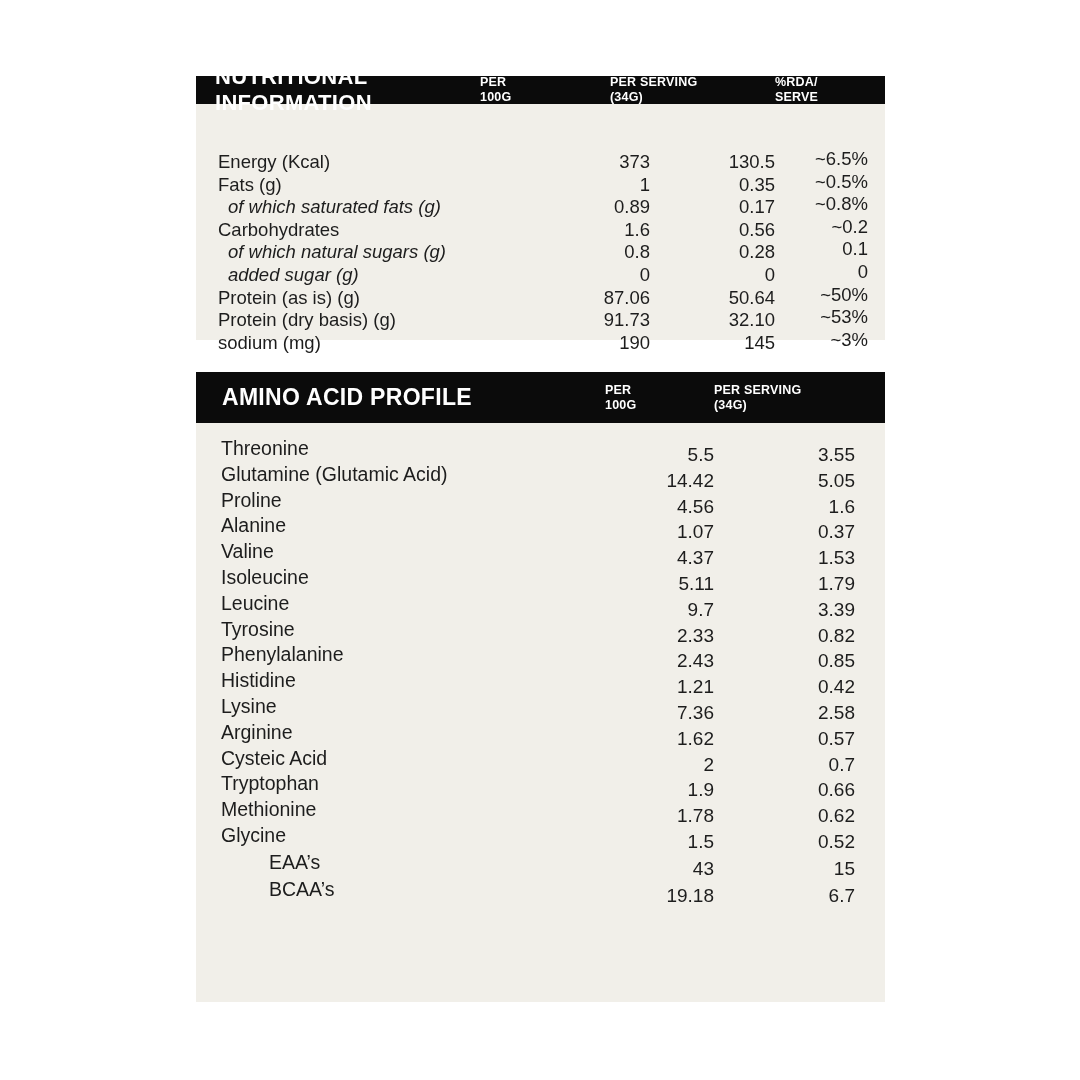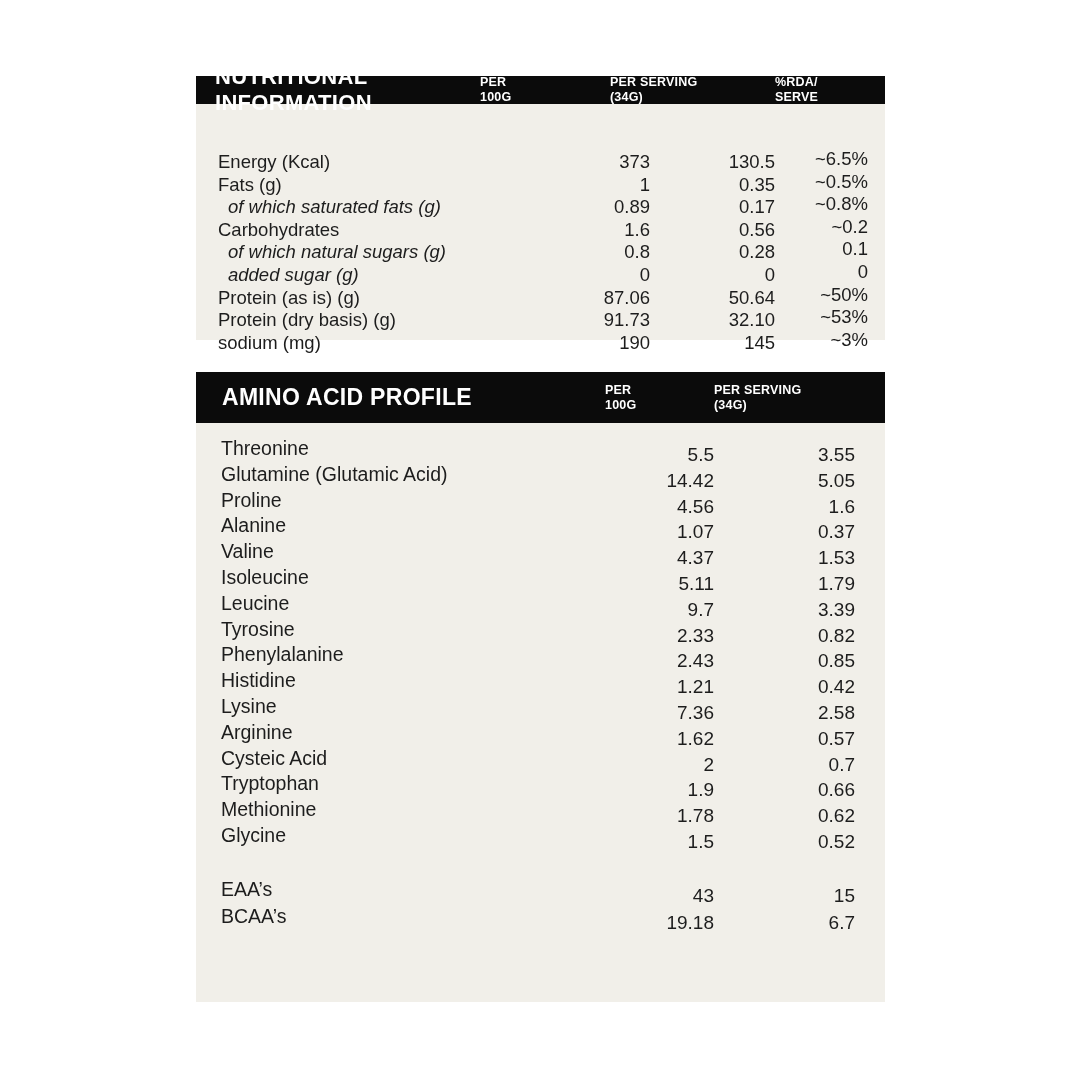--- a/index.html
+++ b/index.html
@@ -35,21 +35,21 @@
   #nutrition-panel .row{height:22.6px; line-height:22.6px; font-size:18.5px; padding-left:22px; padding-right:17px;}
   #nutrition-panel .row .c3{position:relative; top:-3px;margin-top:36px;}
   #nutrition-panel .row.italic .label{font-style:italic; padding-left:10px;}
   
   .amino-cols{padding-right:30px;}
   .amino-cols .c1{width:90px;}
   .amino-cols .c2{width:141px;}
   #amino-panel .row{height:25.8px; line-height:25.8px; padding-left:25px; padding-right:30px;}
   #amino-panel .row .label{font-size:19.5px;}
   #amino-panel .row .num{font-size:19px; position:relative; top:6px;}
-  #amino-summary{margin-top:27px;}
+  #amino-summary{padding-left:48px;}
   #amino-summary .row{height:27px; line-height:27px;}
 </style>
 </head>
 <body>
 
 <section class="panel" id="nutrition-panel">
   <div class="phead nutri-cols">
     <div class="ptitle">NUTRITIONAL INFORMATION</div>
     <div class="pcol c1">
       <span>PER</span>

